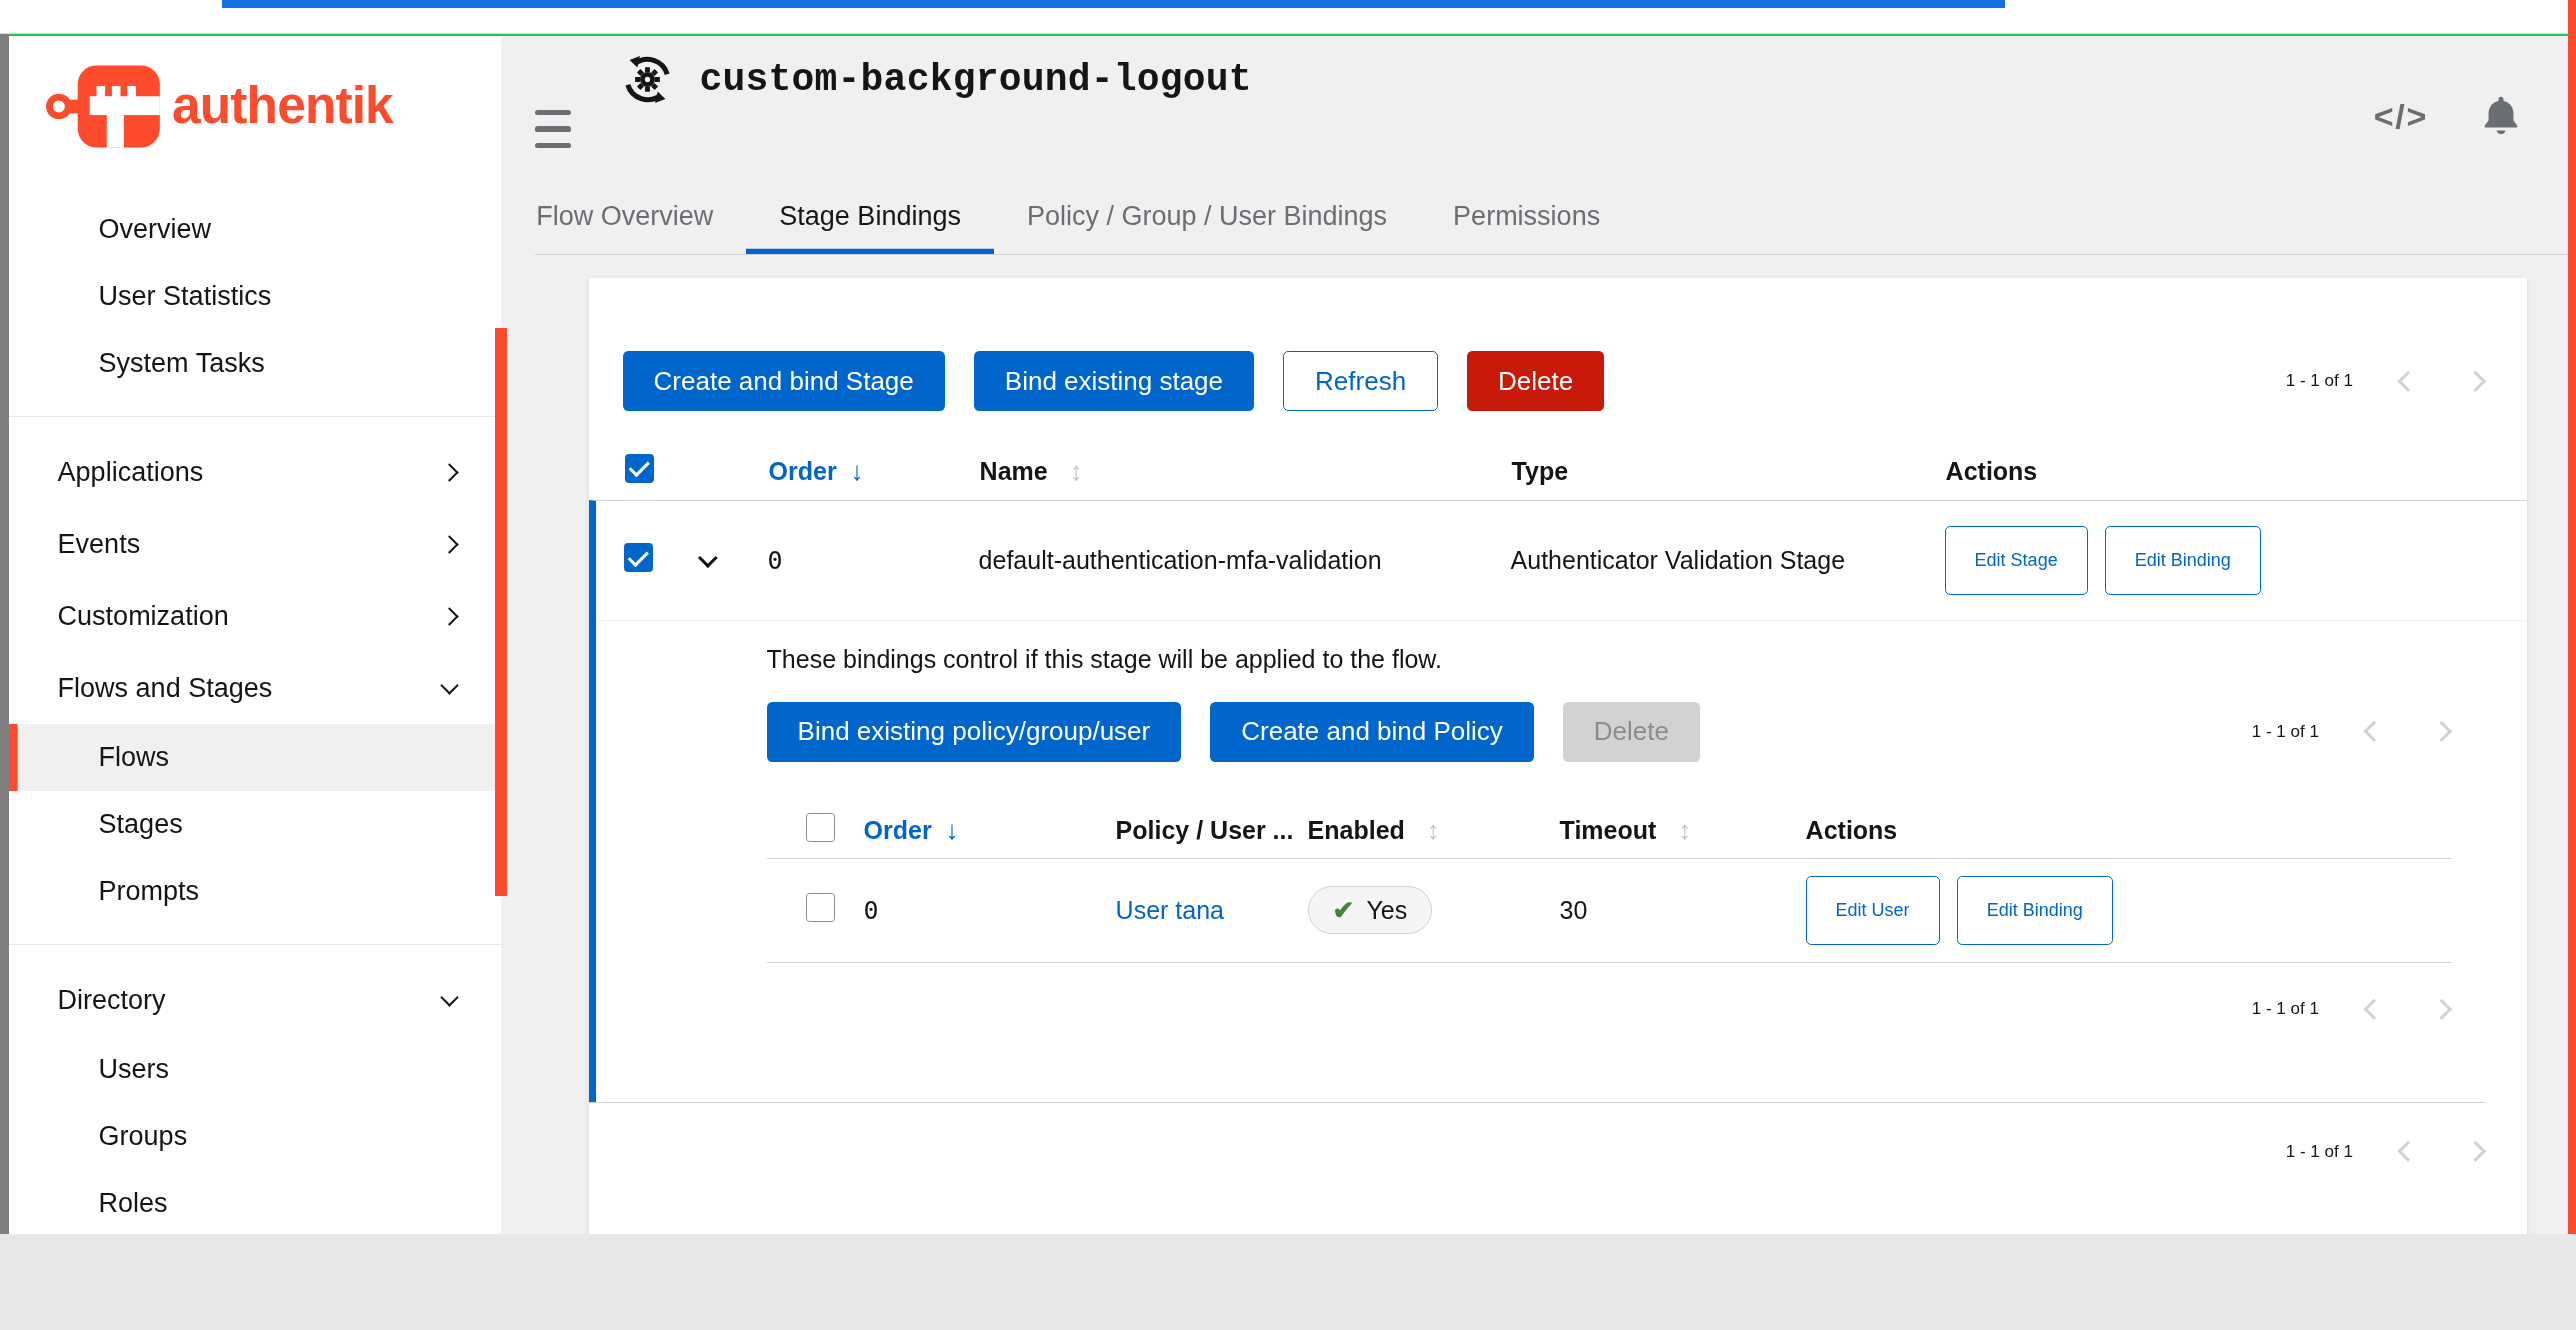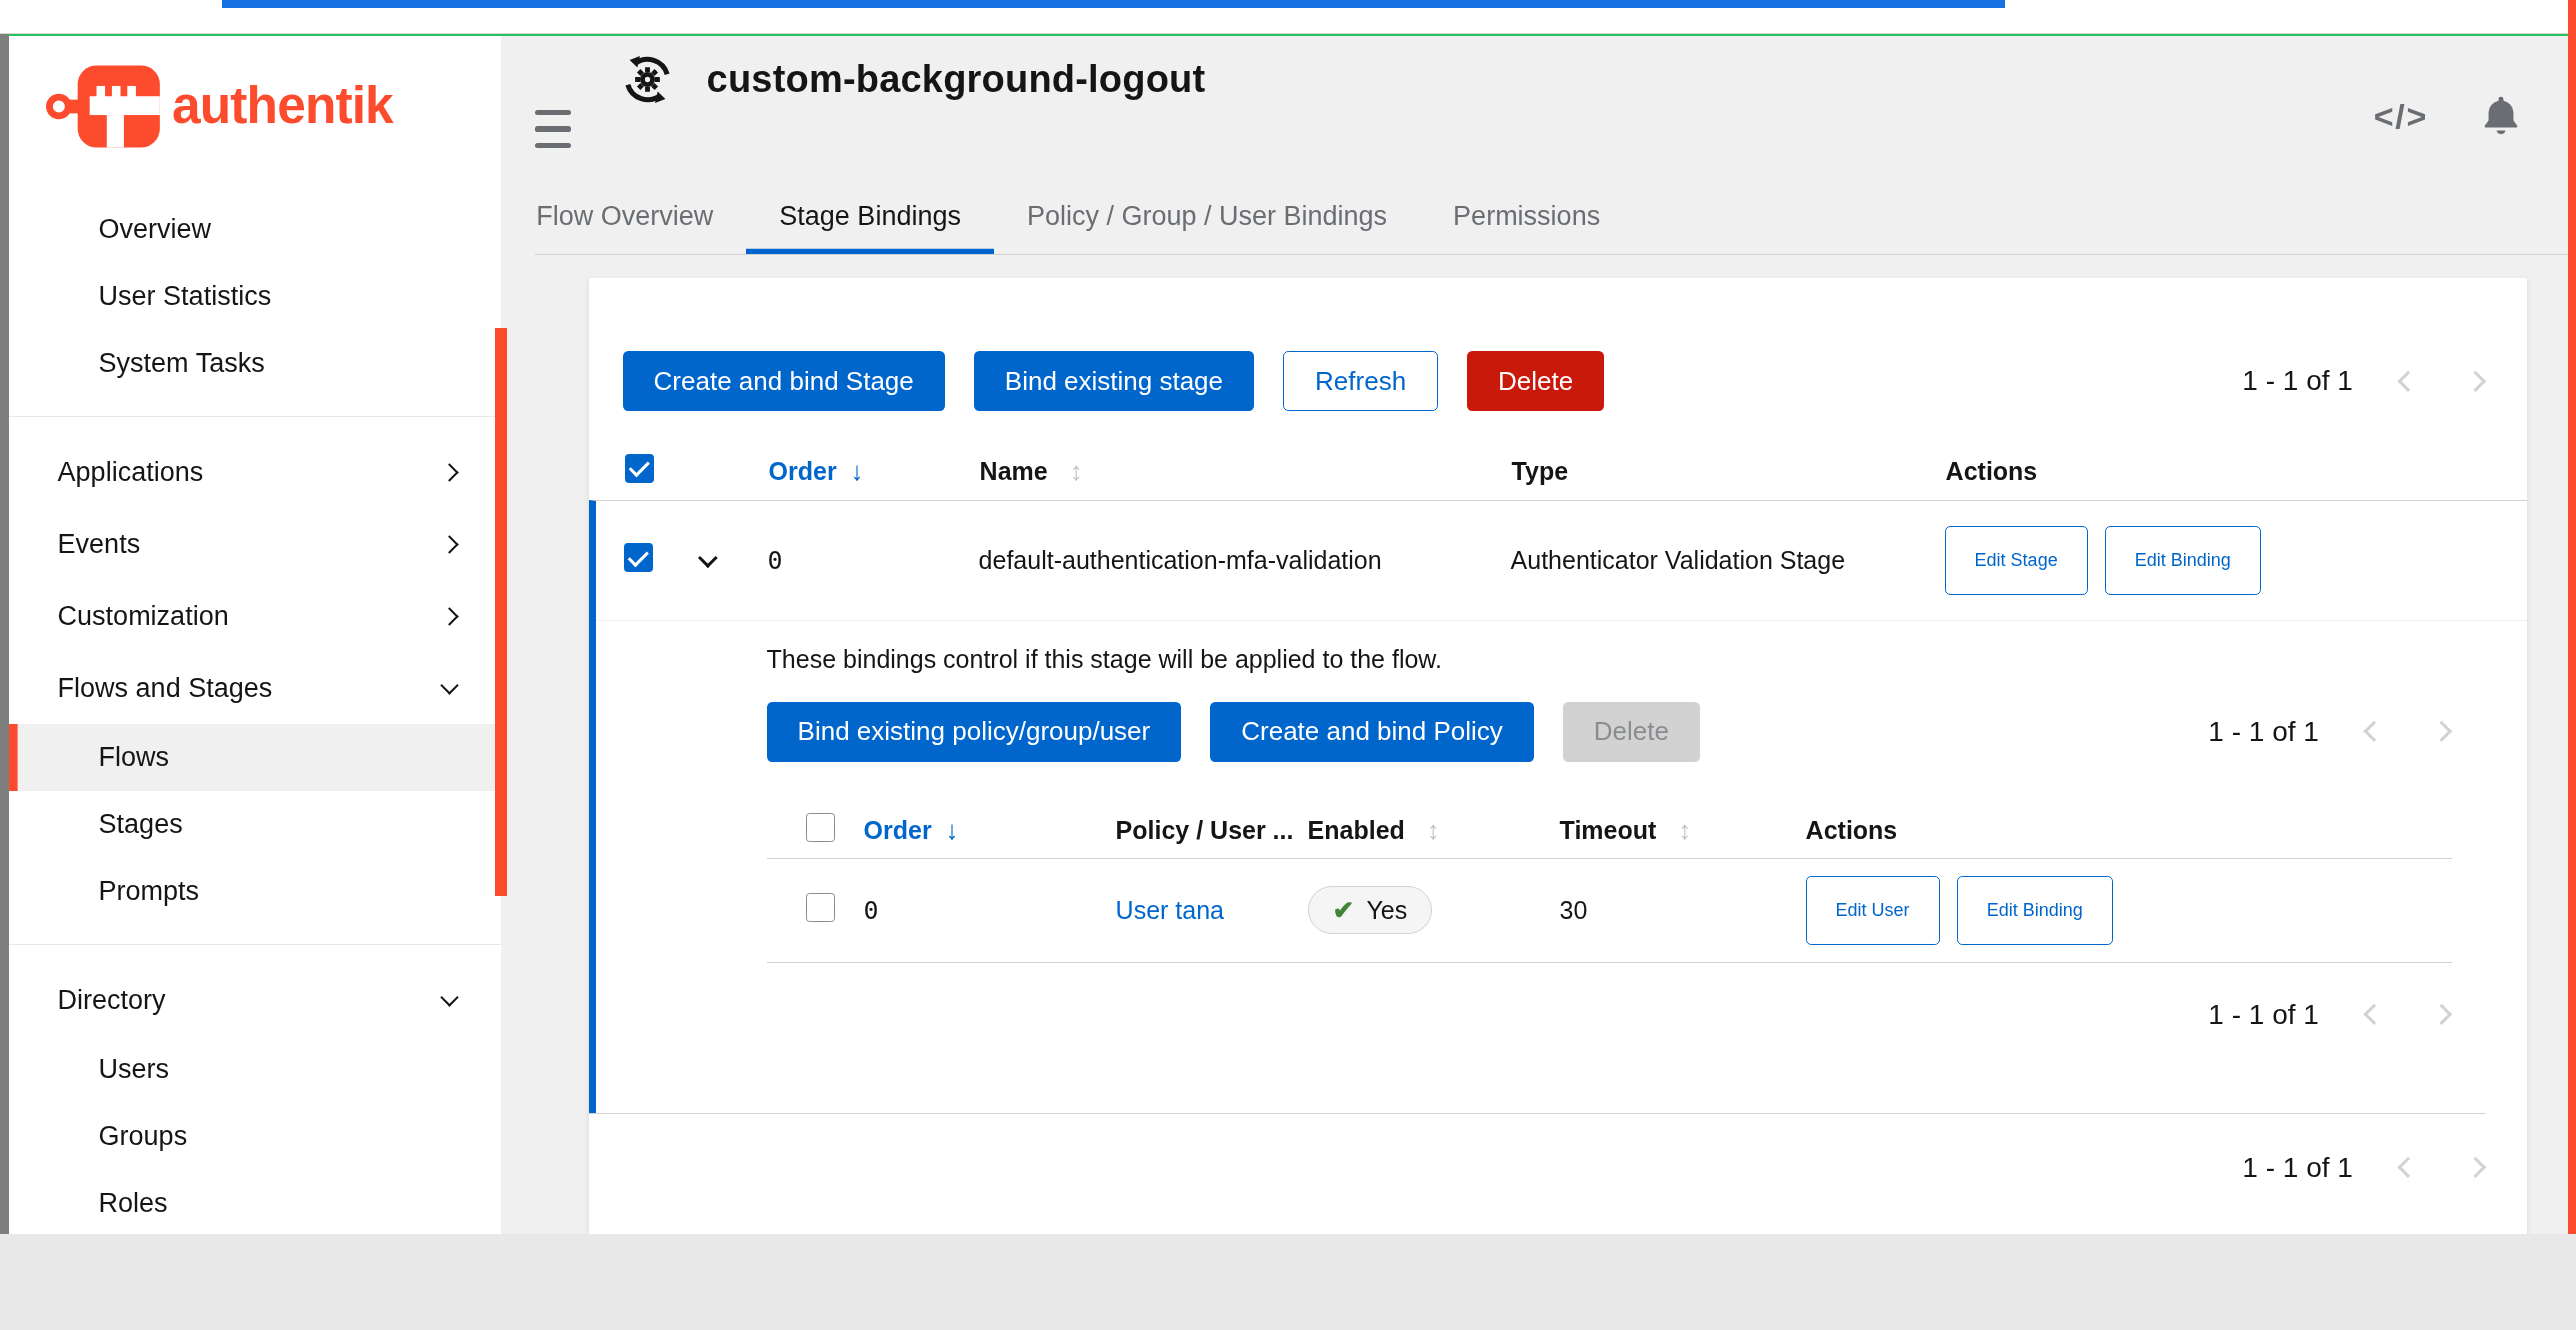--- a/index.html
+++ b/index.html
@@ -39,21 +39,21 @@
   .avatar { width:69px; height:69px; border-radius:50%; background:#3d7a32; color:#fff; display:flex; align-items:center; justify-content:center; font-size:28px; letter-spacing:0.9px; }
   .logout-btn { background:none; border:none; cursor:pointer; padding:0; display:flex; }
 
   
   .main { flex:1; min-width:0; display:flex; flex-direction:column; background:#f0f0f0; }
 
   .main-header { display:flex; padding:17px 24px 0 34px; }
   .hamburger { background:none; border:none; cursor:pointer; margin-top:57px; height:38px; display:flex; flex-direction:column; justify-content:space-between; padding:0; }
   .hamburger span { display:block; width:36px; height:5.2px; border-radius:2.6px; background:#6a6e73; }
   .title-block { margin-left:50px; }
-  .title-row { display:flex; align-items:center; gap:33px; }
+  .title-row { display:flex; align-items:center; gap:26px;font-family:Liberation Mono, monospace; }
   .page-title { font-size:38px; font-weight:600; letter-spacing:0.2px; }
   .subtitle { margin-top:19px; font-size:26px; }
   .right-icons { margin-left:auto; display:flex; align-items:center; gap:50px; margin-top:39px; align-self:flex-start; padding-right:20.6px; }
   .code-icon { font-size:34px; font-weight:700; color:#6a6e73; font-family:"Liberation Sans",sans-serif; letter-spacing:1.7px; }
   .icon-btn { background:none; border:none; cursor:pointer; padding:0; display:flex; }
 
   .tabs { display:flex; margin:53px 0 0 34px; border-bottom:1.7px solid #d2d2d2;align-items:center; }
   .tab { font-size:27px; color:#6a6e73; padding:0 33px 22px 33px; cursor:pointer; }
   .tab:first-child { padding-left:1.7px; }
   .tab.active { color:#151515; box-shadow:inset 0 -5.2px 0 #0066cc; }
@@ -63,21 +63,21 @@
 
   
   .toolbar { display:flex; align-items:center; padding:73px 41px 0 34px;gap:48px; }
   .btn-group { display:flex; gap:29px; }
   .btn { height:60px; padding:0 31px; font-size:26px; border-radius:5.2px; border:none; cursor:pointer; font-family:inherit; white-space:nowrap; }
   .btn-primary { background:#0066cc; color:#ffffff; }
   .btn-danger  { background:#c9190b; color:#ffffff; }
   .btn-secondary { background:#ffffff; color:#0066cc; border:1.7px solid #0066cc; }
   .btn-disabled { background:#d2d2d2; color:#8a8d90; cursor:default; }
 
-  .pager { margin-left:auto; display:flex; align-items:center; gap:45px; font-size:28px; }
+  .pager { margin-left:auto; display:flex; align-items:center; gap:45px; font-size:17px; }
   .pg-chev { width:14.6px; height:14.6px; border-right:3.4px solid #d2d2d2; border-bottom:3.4px solid #d2d2d2; display:inline-block; }
   .pg-chev.left { transform:rotate(135deg); }
   .pg-chev.right { transform:rotate(-45deg); }
   .pg-btn { background:none; border:none; padding:3.4px; cursor:default; display:flex; }
 
   
   .t-head { display:grid; grid-template-columns:108px 72px 211px 532px 434px 1fr; align-items:center; height:58px; margin-top:31px; font-size:25px; font-weight:700; }
   .cell-cb { padding-left:36px; }
   .expanded-wrap { border-left:7.7px solid #0066cc; border-top:1.7px solid #d2d2d2; }
   .t-row { display:grid; grid-template-columns:100px 72px 211px 532px 434px 1fr; align-items:center; min-height:120px; background:#fff; border-bottom:1.7px solid #f0f0f0; font-size:25px; }

